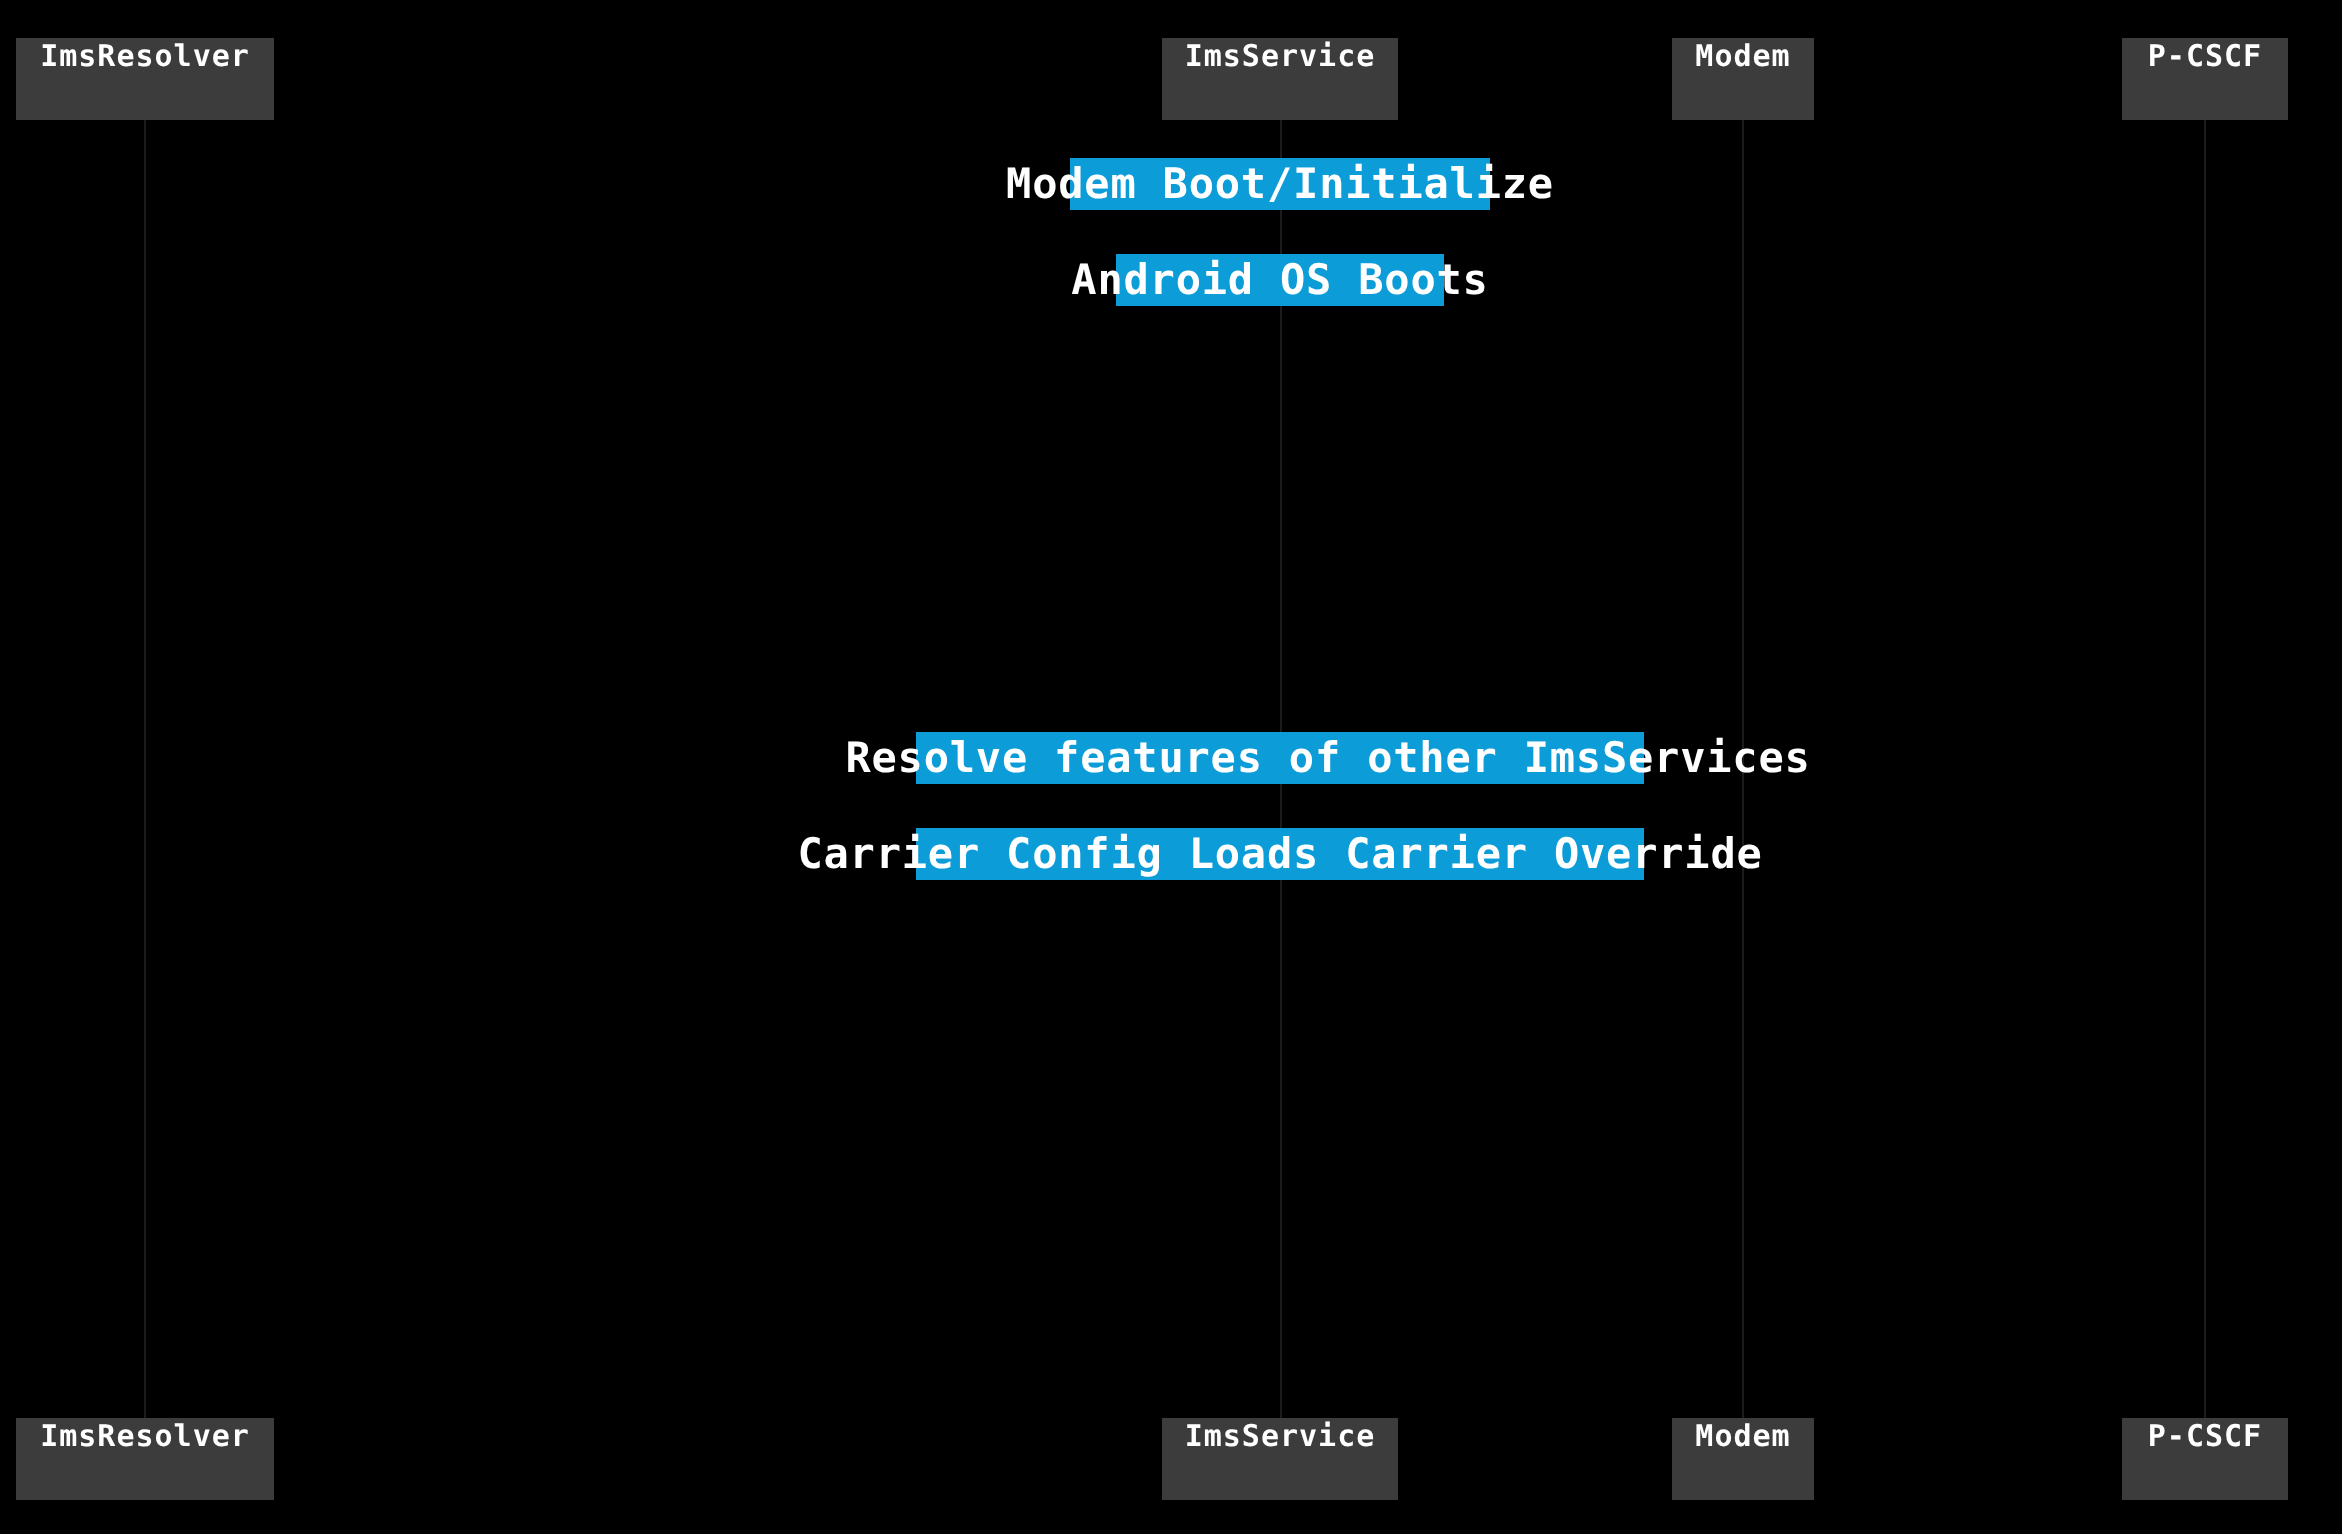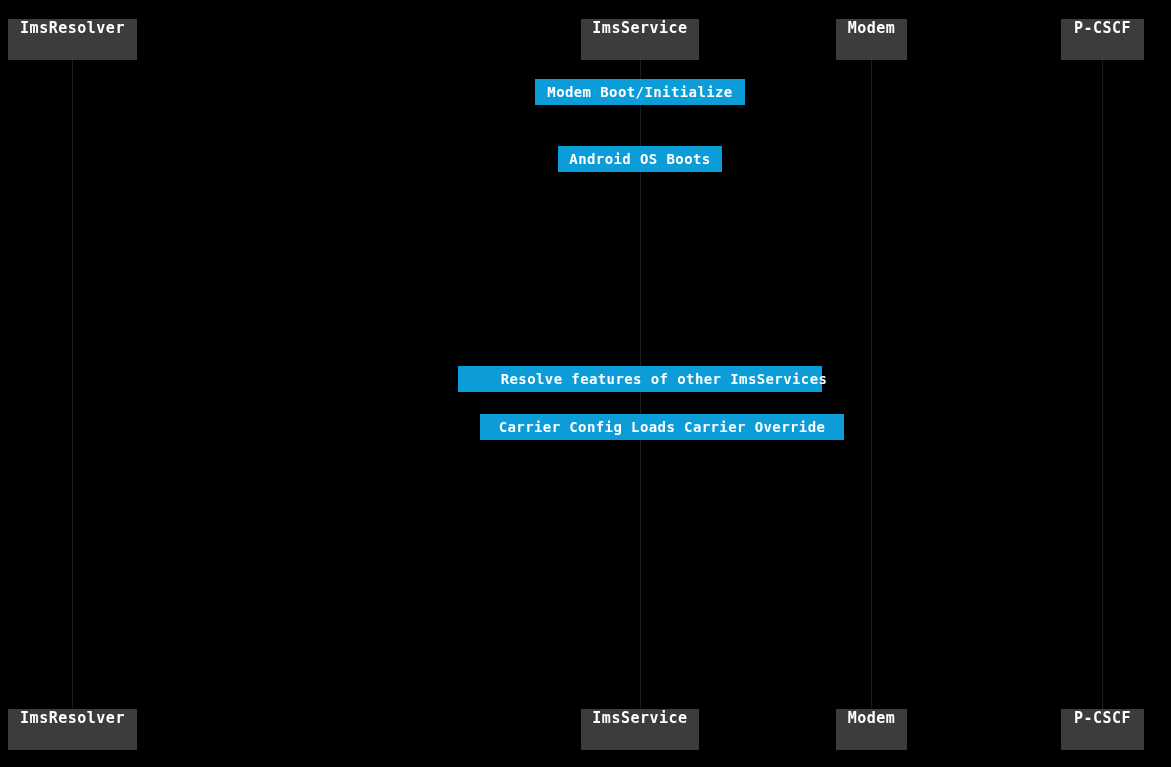--- a/index.html
+++ b/index.html
@@ -39,21 +39,21 @@
     justify-content: center;
     height: 41px;
     white-space: nowrap;
     box-sizing: border-box;
   }
   .note {
     position: absolute;
     background: #0c9cd8;
     color: #ffffff;
     font-family: "DejaVu Sans Mono", "Liberation Mono", monospace;
-    font-size: 14px;
+    font-size: 21px;
     font-weight: bold;
     letter-spacing: 0.4px;
     display: flex;
     align-items: center;
     justify-content: center;
     height: 26px;
     white-space: nowrap;
     box-sizing: border-box;
   }
 </style>
@@ -81,27 +81,27 @@
       </div>
       <div class="participant" style="left: 1061px; top: 19px; width: 83px; height: 41px; background: rgb(60, 60, 60); color: rgb(255, 255, 255);">
         <span>P-CSCF</span>
       </div>
     </div>
 
   <div id="notes-layer">
       <div class="note" style="left: 535px; top: 79px; width: 210px; height: 26px; background: rgb(12, 156, 216); color: rgb(255, 255, 255);">
         <span>Modem Boot/Initialize</span>
       </div>
-      <div class="note" style="left: 558px; top: 127px; width: 164px; height: 26px; background: rgb(12, 156, 216); color: rgb(255, 255, 255); margin-top: 19px;">
+      <div class="note" style="left: 558px; top: 127px; width: 164px; height: 26px; background: rgb(12, 156, 216); color: rgb(255, 255, 255);">
         <span>Android OS Boots</span>
       </div>
       <div class="note" style="left: 458px; top: 366px; width: 364px; height: 26px; background: rgb(12, 156, 216); color: rgb(255, 255, 255); padding-left: 48px;">
         <span>Resolve features of other ImsServices</span>
       </div>
-      <div class="note" style="left: 480px; top: 414px; width: 364px; height: 26px; background: rgb(12, 156, 216); color: rgb(255, 255, 255);">
+      <div class="note" style="left: 458px; top: 414px; width: 364px; height: 26px; background: rgb(12, 156, 216); color: rgb(255, 255, 255);">
         <span>Carrier Config Loads Carrier Override</span>
       </div>
     </div>
 
   <div id="participants-bottom-layer">
       <div class="participant" style="left: 8px; top: 709px; width: 129px; height: 41px; background: rgb(60, 60, 60); color: rgb(255, 255, 255);">
         <span>ImsResolver</span>
       </div>
       <div class="participant" style="left: 581px; top: 709px; width: 118px; height: 41px; background: rgb(60, 60, 60); color: rgb(255, 255, 255);">
         <span>ImsService</span>

